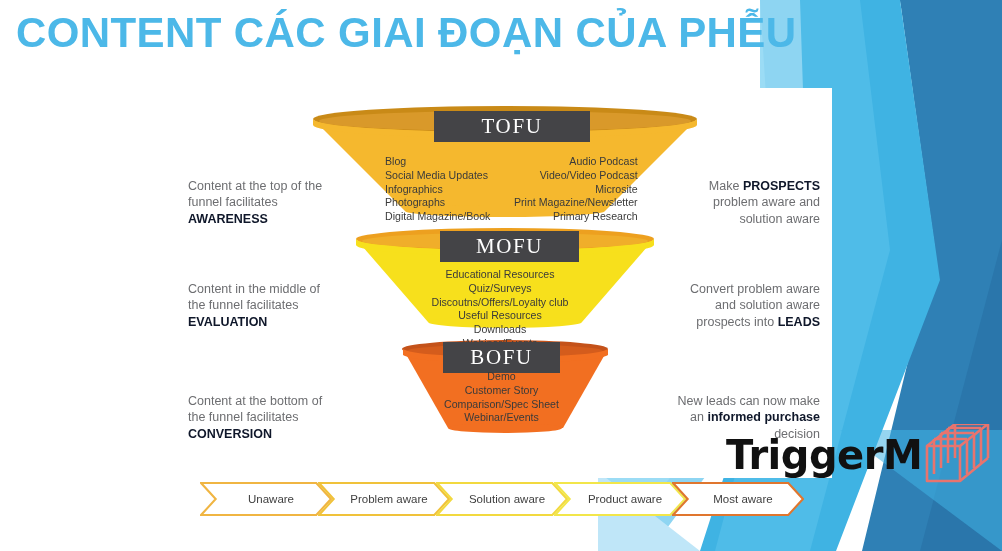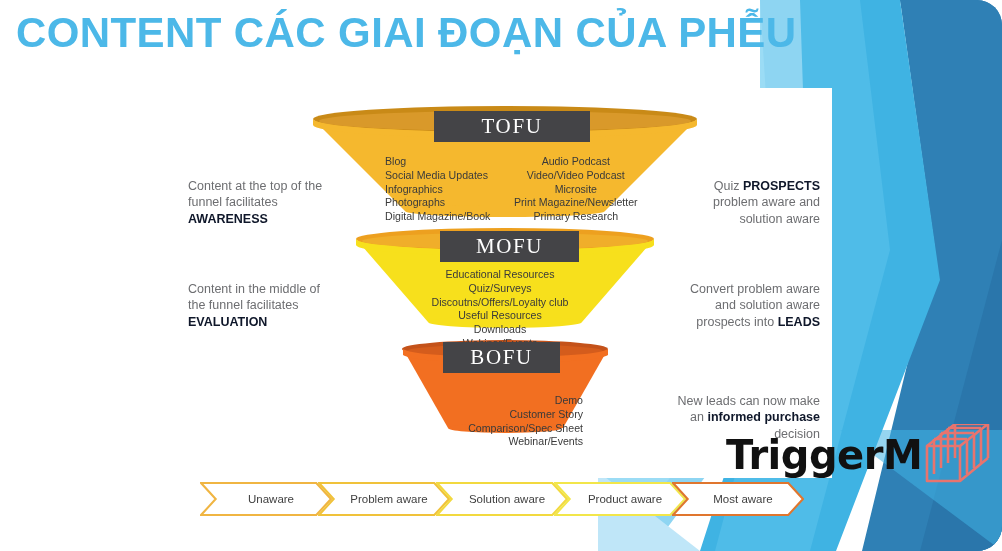--- a/index.html
+++ b/index.html
@@ -9,21 +9,20 @@
     background: #ffffff;
     font-family: "Liberation Sans", sans-serif;
   }
 
   #stage {
     position: relative;
     width: 1002px;
     height: 551px;
     background: #ffffff;
     overflow: hidden;
-    border-radius: 25px;
   }
 
   
   #bg-deco {
     position: absolute;
     inset: 0;
     z-index: 0;
     pointer-events: none;
   }
 
@@ -124,23 +123,23 @@
   
   .items {
     position: absolute;
     font-size: 10.6px;
     line-height: 1.30;
     color: #3a3a3a;
     z-index: 3;
     white-space: pre-line;
   }
   #tofu-items-left  { left: 385px; top: 52px; text-align: left; }
-  #tofu-items-right { left: 514px; top: 52px; text-align: center; }
+  #tofu-items-right { left: 514px; top: 52px; text-align: right; }
   #mofu-items { left: 395px; top: 42px; width: 210px; text-align: center; }
-  #bofu-items { left: 420px; top: 56px; width: 163px; text-align: right; }
+  #bofu-items { left: 420px; top: 32px; width: 163px; text-align: center; }
 
   
   #chevrons {
     position: absolute;
     left: 200px; top: 482px;
     width: 590px; height: 34px;
     z-index: 6;
     display: flex;
   }
   .chev {
@@ -207,21 +206,21 @@
   <div id="funnel-area">
 
     <div class="stage-row" id="row-tofu">
 
       <div class="side-note note-left">
         <span>Content at the top of the
 funnel facilitates </span><b>AWARENESS</b>
       </div>
 
       <div class="side-note note-right">
-        <span>Quiz </span><b>PROSPECTS</b><span>
+        <span>Make </span><b>PROSPECTS</b><span>
 problem aware and
 solution aware</span>
       </div>
 
       <div class="funnel-wrap" id="wrap-tofu">
         <svg class="funnel-svg" viewBox="0 0 400 115" preserveAspectRatio="none">
 
           <polygon points="8,16 392,16 300,108 100,108" fill="#f5b82e"></polygon>
 
           <ellipse cx="200" cy="108" rx="100" ry="6" fill="#f5b82e"></ellipse>
@@ -276,20 +275,24 @@
       <div class="items" id="mofu-items">Educational Resources
 Quiz/Surveys
 Discoutns/Offers/Loyalty club
 Useful Resources
 Downloads
 Webinar/Events</div>
     </div>
 
     <div class="stage-row" id="row-bofu">
 
+      <div class="side-note note-left">
+        <span>Content at the bottom of
+the funnel facilitates </span><b>CONVERSION</b>
+      </div>
 
       <div class="side-note note-right">
         <span>New leads can now make
 an </span><b>informed purchase</b><span>
 decision</span>
       </div>
 
       <div class="funnel-wrap" id="wrap-bofu">
         <svg class="funnel-svg" viewBox="0 0 215 100" preserveAspectRatio="none">
           <polygon points="5,11 210,11 165,90 50,90" fill="#f26f21"></polygon>

